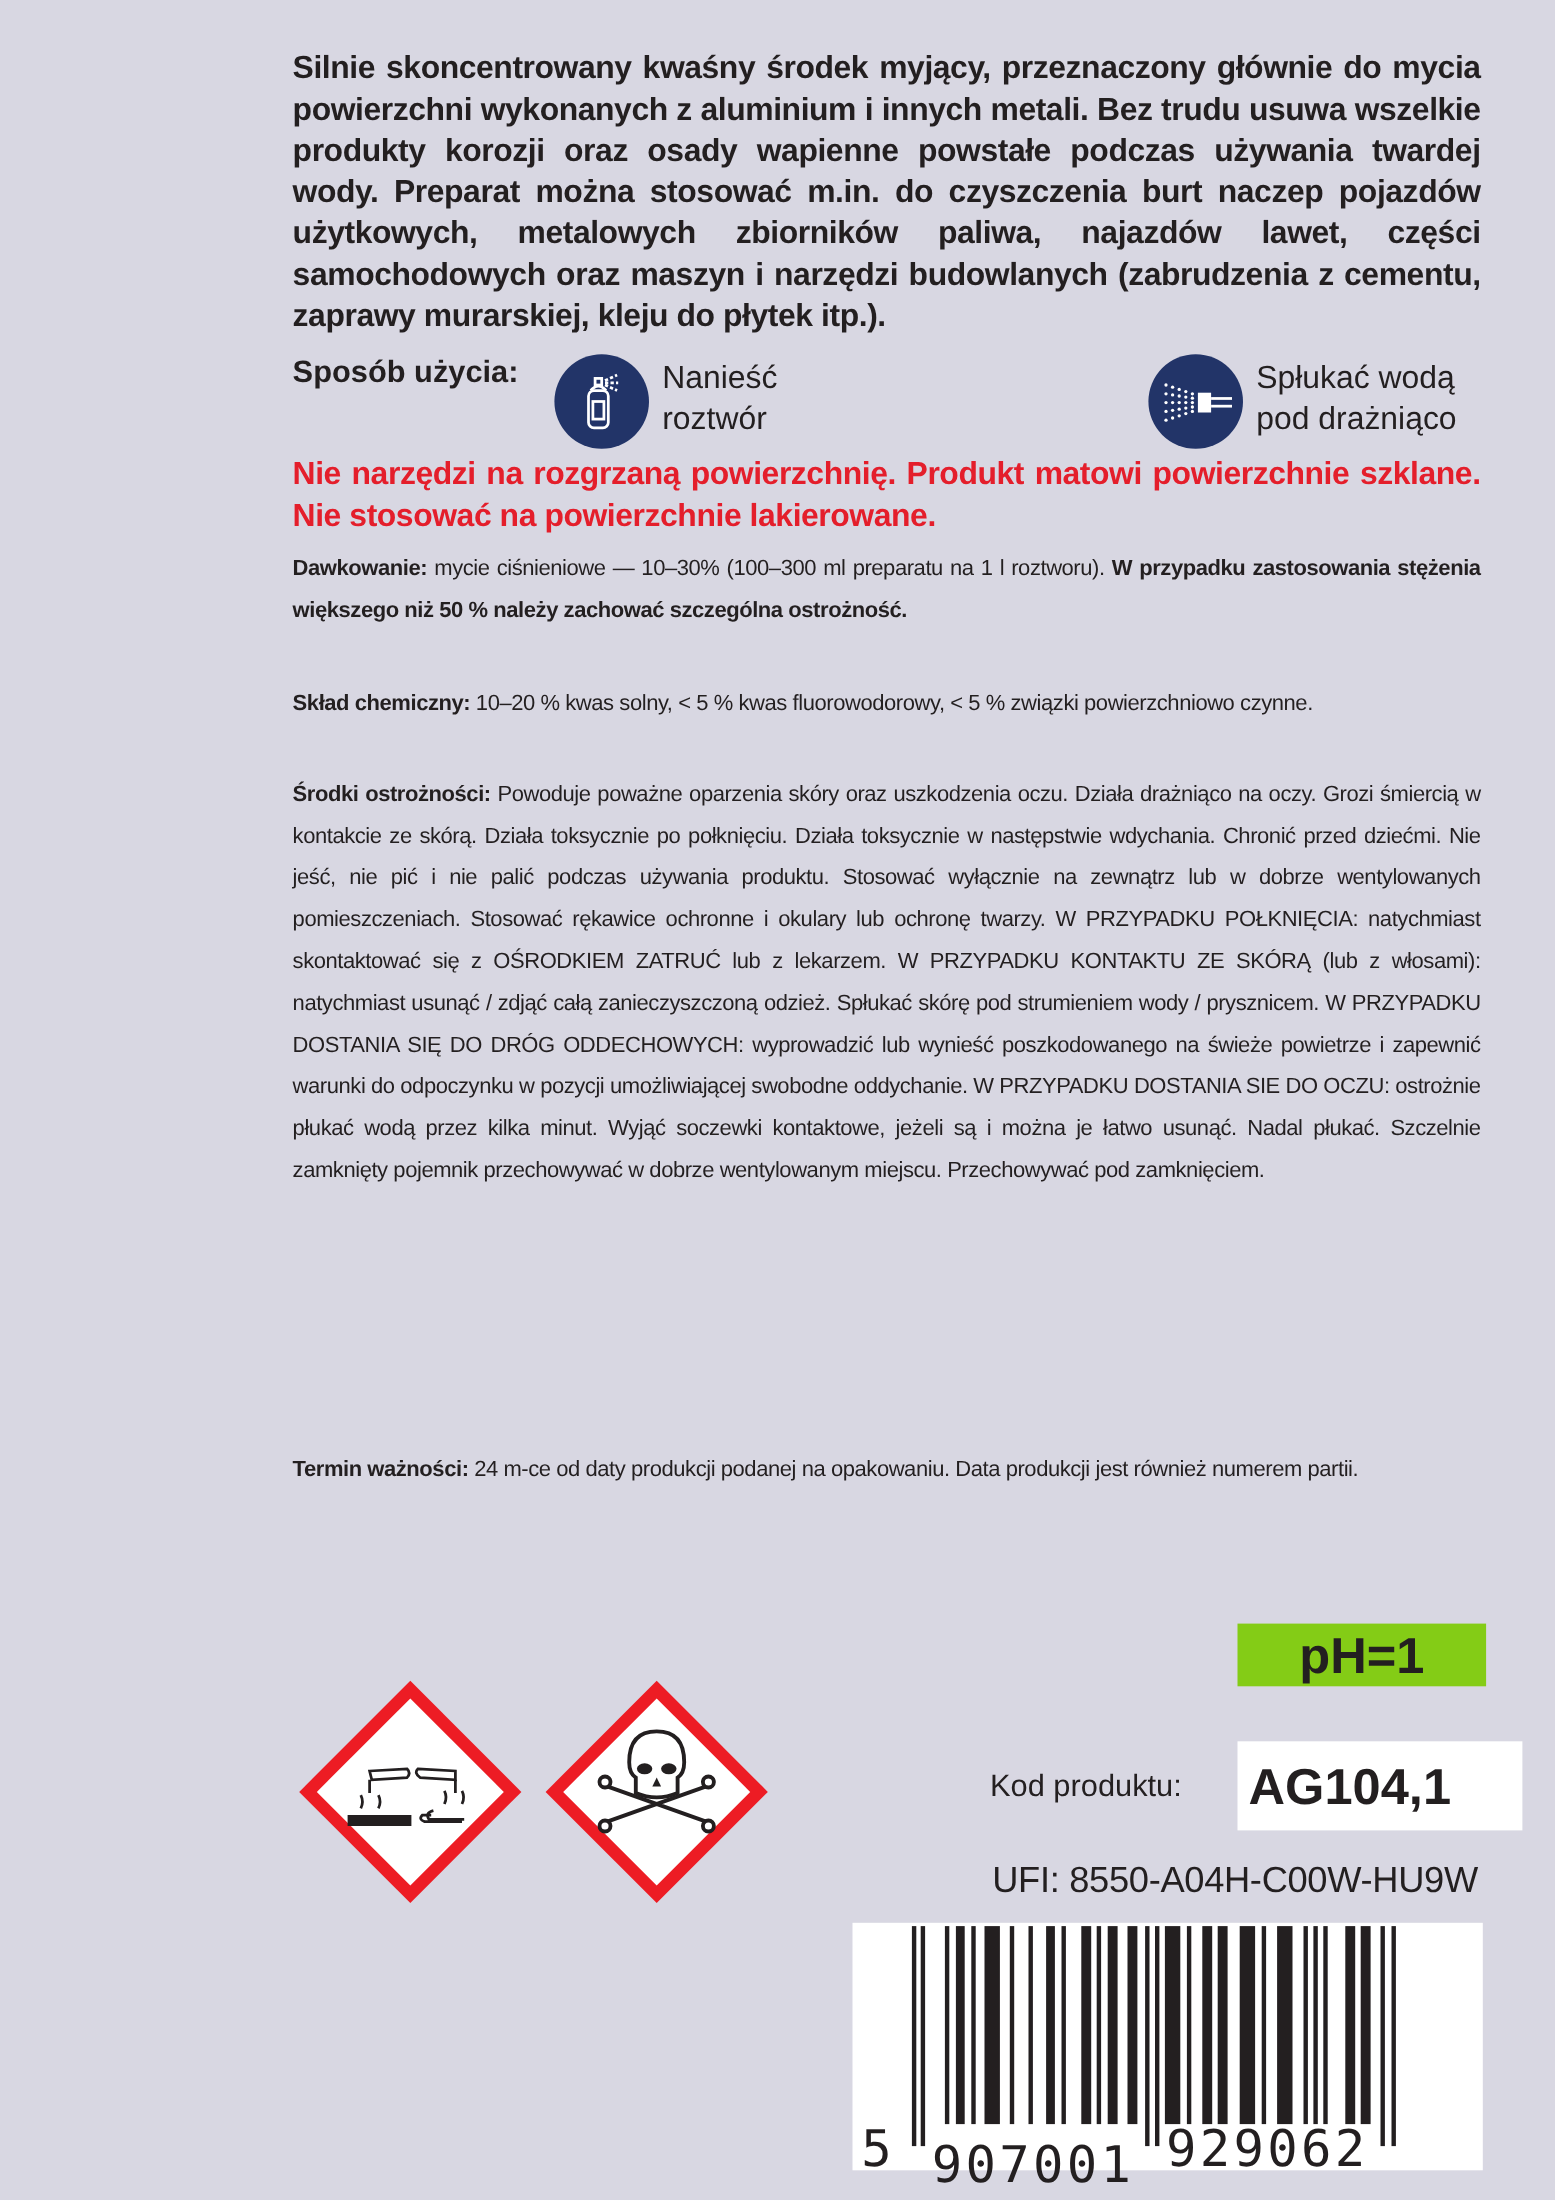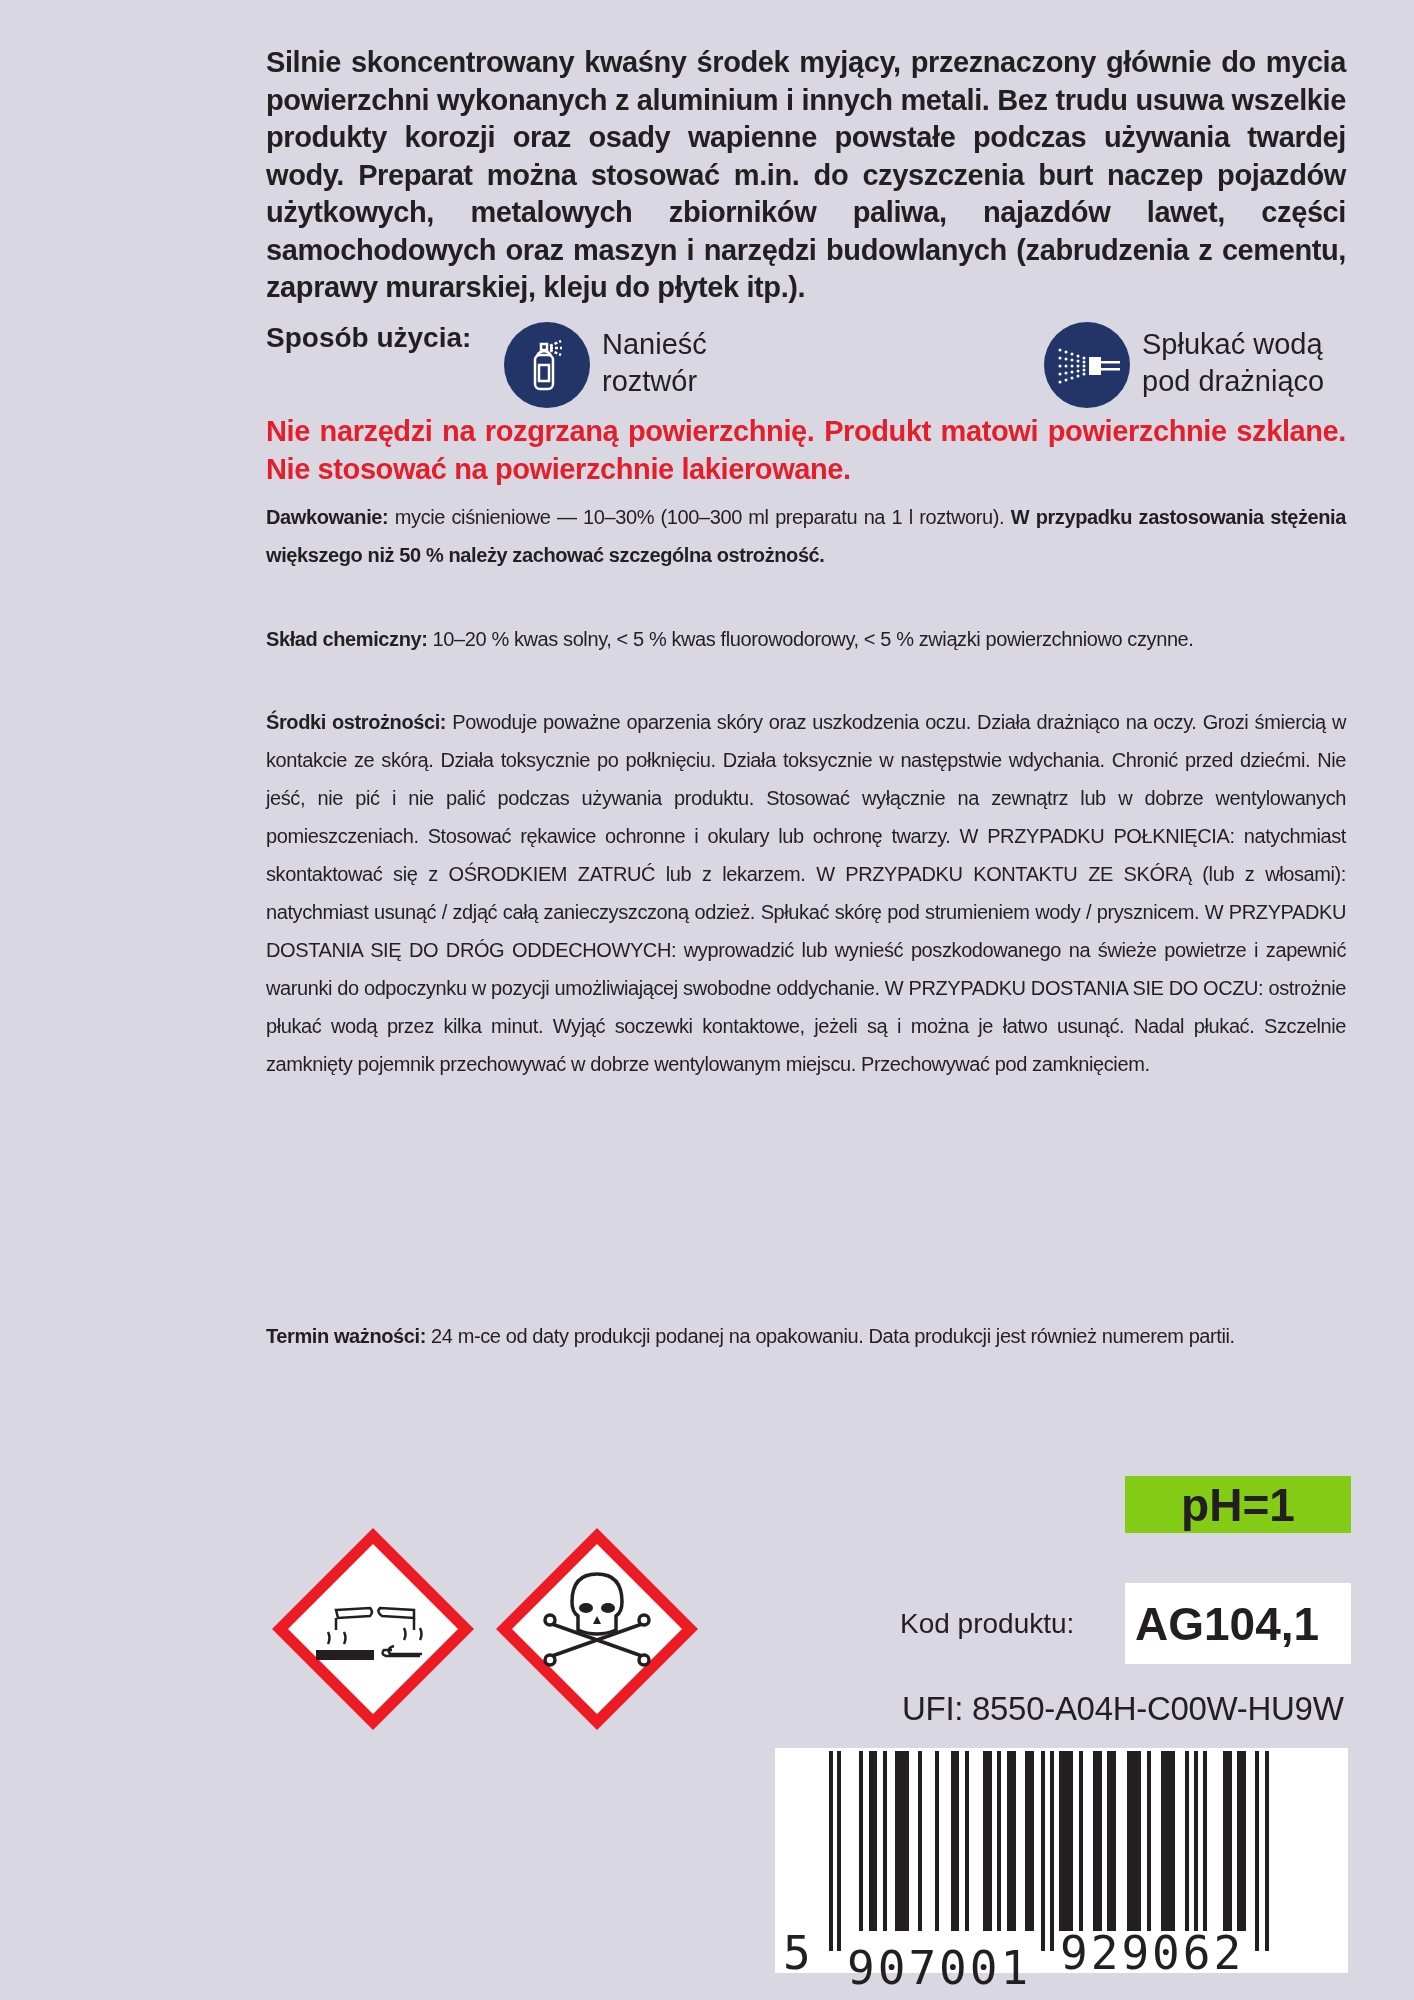--- a/index.html
+++ b/index.html
@@ -17,21 +17,21 @@
   .step .circle { width:86px; height:86px; border-radius:50%; background:#223468; display:flex; align-items:center; justify-content:center; }
   .step .txt { margin-left:12px; font-size:29px; line-height:37px; margin-top:4px; white-space:nowrap; }
   .warn { top:412px; color:#e41e2b; font-weight:700; font-size:29px; line-height:38px; }
   .dose { top:498px; }
   .chem { top:620px; }
   .prec { top:703px; }
   .term { top:1317px; }
   .ghs { position:absolute; width:210px; height:210px; top:1524px; }
   .phbox { position:absolute; left:1125px; top:1476px; width:226px; height:57px; background:#84cc16; display:flex; align-items:center; justify-content:center; font-weight:700; font-size:46px; }
   .kodlabel { position:absolute; left:900px; top:1608px; font-size:28px;text-align:center; }
-  .kodbox { position:absolute; left:1125px; top:1583px; width:226px; height:81px; background:#fff; display:flex; align-items:center; padding-left:10px; box-sizing:border-box; font-weight:700; font-size:46px; }
+  .kodbox { position:absolute; left:1125px; top:1583px; width:259px; height:81px; background:#fff; display:flex; align-items:center; padding-left:10px; box-sizing:border-box; font-weight:700; font-size:46px; }
   .ufi { position:absolute; left:902px; top:1690px; font-size:33px; letter-spacing:-0.3px; }
   .barcode { position:absolute; left:775px; top:1748px; width:573px; height:225px; background:#fff; }
   .bc-digits { position:absolute; font-family:"DejaVu Sans Mono", monospace; font-size:46px; line-height:46px; }
 </style>
 </head>
 <body>
 
 <div class="col para intro">Silnie skoncentrowany kwaśny środek myjący, przeznaczony głównie do mycia powierzchni wykonanych z aluminium i innych metali. Bez trudu usuwa wszelkie produkty korozji oraz osady wapienne powstałe podczas używania twardej wody. Preparat można stosować m.in. do czyszczenia burt naczep pojazdów użytkowych, metalowych zbiorników paliwa, najazdów lawet, części samochodowych oraz maszyn i narzędzi budowlanych (zabrudzenia z cementu, zaprawy murarskiej, kleju do płytek itp.).</div>
 
 <div class="usage">

